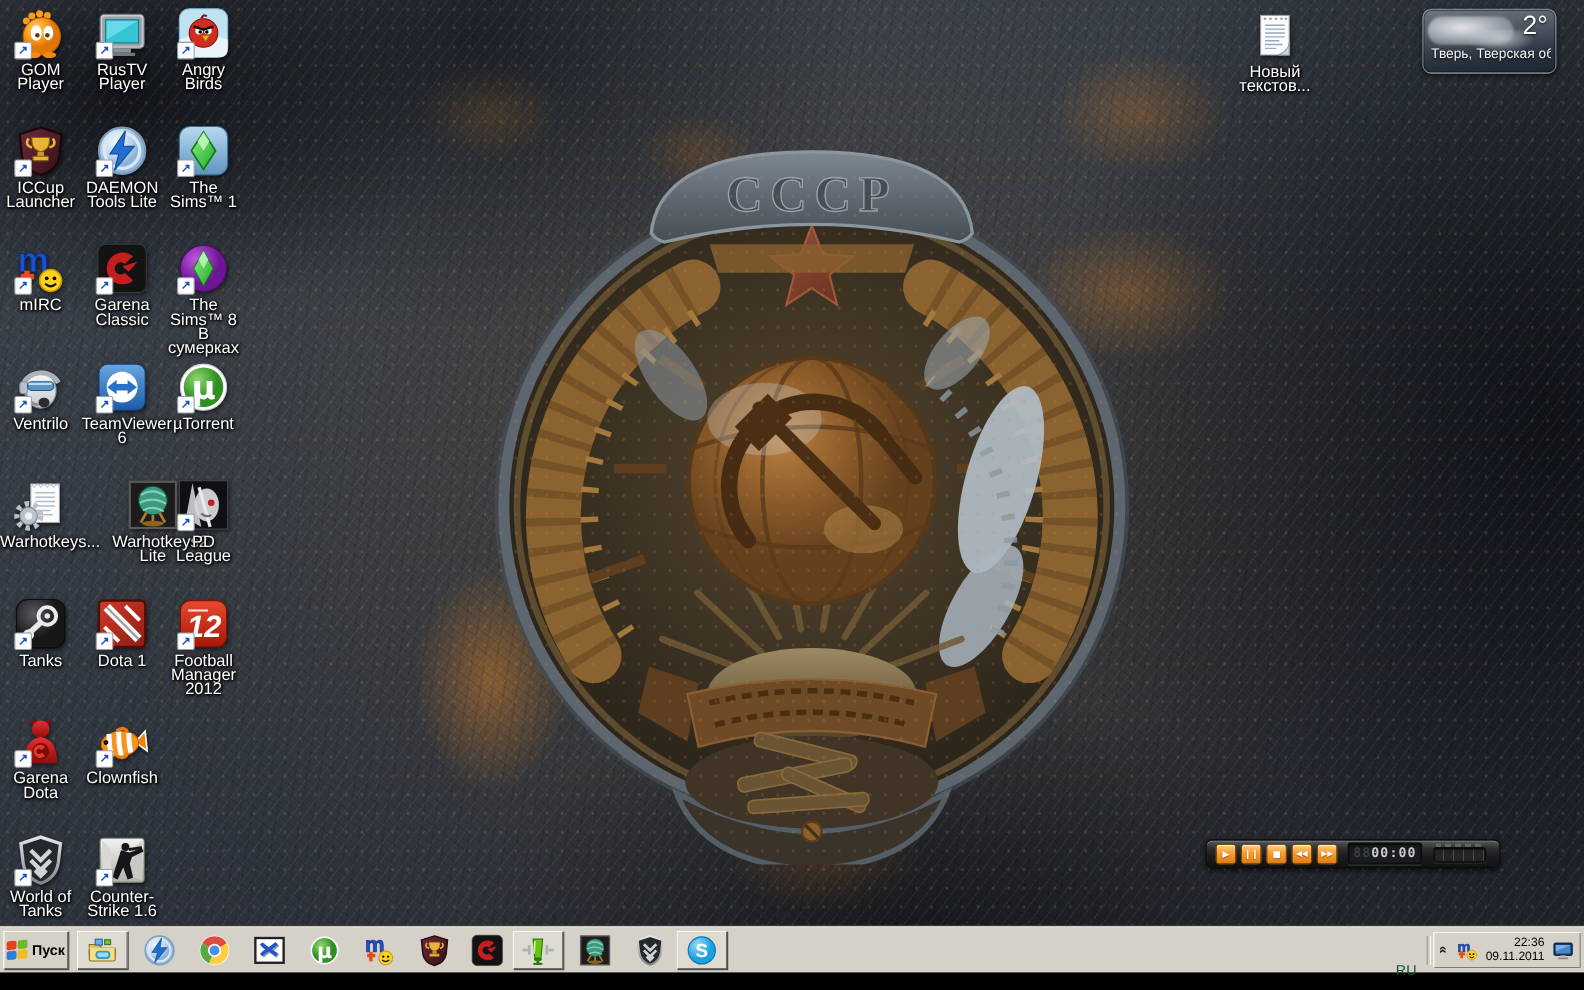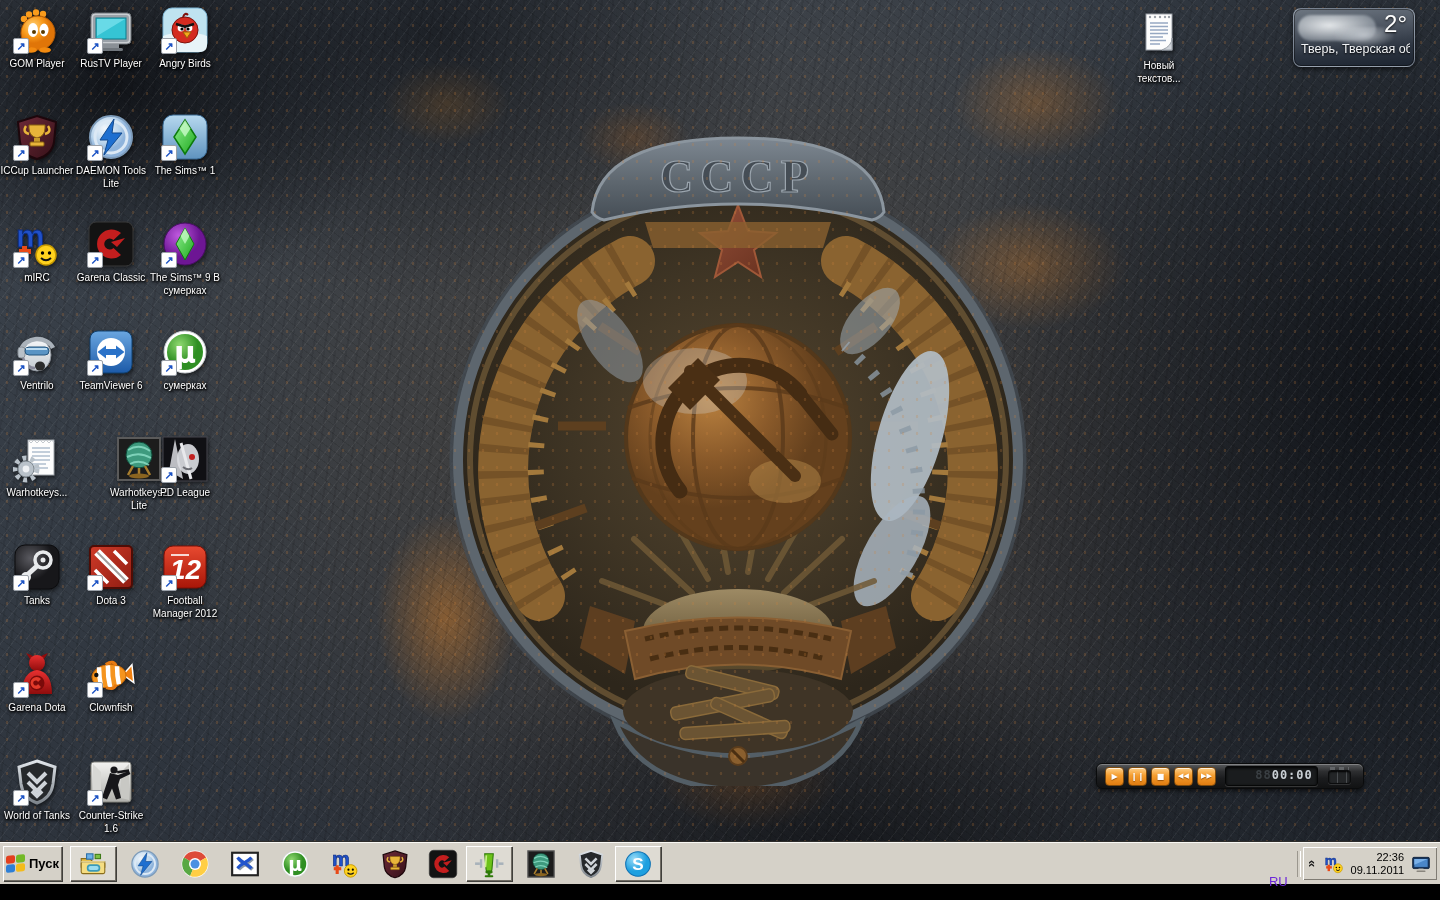--- a/index.html
+++ b/index.html
@@ -30,21 +30,21 @@
     background-image:radial-gradient(rgba(205,130,60,.22) 1px, transparent 1.6px);
     background-size:14px 17px;}
   .emblem{position:absolute;left:440px;top:126px;}
   
   .dicon{position:absolute;width:74px;text-align:center;cursor:default;}
   .dicon .ig{position:relative;width:48px;height:48px;margin:0 auto;}
   .dicon .ig svg{width:48px;height:48px;display:block;filter:drop-shadow(1px 2px 2px rgba(0,0,0,.55));}
   .sc-arrow{position:absolute;left:0;bottom:0;width:14px;height:14px;background:#fff;
     border:1px solid #9aa0a8;border-radius:2px;display:flex;align-items:center;justify-content:center;
     font-size:11px;font-weight:bold;color:#1c53c4;line-height:1;}
-  .dicon .lbl{margin-top:3px;font-size:10px;line-height:13px;color:#fff;
+  .dicon .lbl{margin-top:3px;font-size:15px;line-height:13px;color:#fff;
     text-shadow:1px 1px 2px #000,0 1px 3px #000,0 0 4px rgba(0,0,0,.9);}
   
   .weather{position:absolute;left:1293px;top:8px;width:120px;height:57px;border-radius:8px;
     border:1px solid rgba(190,200,215,.55);box-shadow:0 2px 5px rgba(0,0,0,.6),inset 0 0 0 1px rgba(0,0,0,.4);
     background:linear-gradient(175deg,#6d7681 0%,#4a525e 40%,#2c3440 70%,#1c2430 100%);overflow:hidden;}
   .weather .cloud1{position:absolute;left:4px;top:6px;width:78px;height:26px;border-radius:14px;
     background:radial-gradient(ellipse at 40% 40%, rgba(235,238,240,.95), rgba(180,188,196,.5) 70%, transparent);filter:blur(1px);}
   .weather .cloud2{position:absolute;left:40px;top:18px;width:60px;height:20px;border-radius:12px;
     background:radial-gradient(ellipse at 50% 40%, rgba(205,210,216,.8), transparent 75%);filter:blur(1px);}
   .weather .temp{position:absolute;right:7px;top:1px;font-size:24px;color:#fff;
@@ -56,21 +56,21 @@
     background:linear-gradient(#5a5c5e 0%,#2e2f31 30%,#1b1c1e 60%,#111213 100%);
     border:1px solid #0a0b0c;box-shadow:inset 0 1px 0 rgba(255,255,255,.25),0 2px 4px rgba(0,0,0,.6);
     display:flex;align-items:center;padding:0 8px;box-sizing:border-box;gap:4px;}
   .mbtn{width:19px;height:19px;border-radius:4px;border:1px solid #7e4a0c;padding:0;cursor:pointer;
     background:linear-gradient(#ffd089,#f59d2e 45%,#e07c10);box-shadow:inset 0 1px 0 rgba(255,255,255,.7);
     color:#fff;font-size:8px;line-height:17px;text-align:center;font-family:"DejaVu Sans",sans-serif;
     text-shadow:0 1px 1px rgba(120,60,0,.7);}
   .lcd{width:66px;height:18px;margin-left:5px;border-radius:3px;background:#1a1c1e;
     border:1px solid #060707;box-shadow:inset 0 1px 3px #000,0 1px 0 rgba(255,255,255,.15);
     font-family:"DejaVu Sans Mono",monospace;font-size:12px;font-weight:bold;line-height:17px;
-    text-align:center;color:#c9cfd4;letter-spacing:1px;padding-left:25px;}
+    text-align:center;color:#c9cfd4;letter-spacing:1px;}
   .lcd .dim{color:#3a3f43;}
   .prog-wrap{flex:1;margin-left:6px;position:relative;height:18px;}
   .prog-ticks{position:absolute;top:0;left:2px;right:6px;height:4px;
     background:repeating-linear-gradient(90deg,#6a6d70 0 5px,transparent 5px 9px);opacity:.8;}
   .prog{position:absolute;bottom:1px;left:0;right:4px;height:12px;border-radius:3px;
     background:repeating-linear-gradient(90deg,#232527 0 8px,#4a4d50 8px 9px);
     border:1px solid #0b0c0d;box-shadow:inset 0 1px 2px #000,0 1px 0 rgba(255,255,255,.12);}
   
   .taskbar{position:absolute;left:0;bottom:16px;width:100%;height:42px;background:#d5d1c8;
     border-top:1px solid #2d2c2a;box-shadow:inset 0 1px 0 #f8f7f3;}
@@ -82,21 +82,21 @@
     gap:1px;transform:skewY(-6deg);}
   .winflag i{border-radius:2px;display:block;}
   .winflag i:nth-child(1){background:#e3401e;}
   .winflag i:nth-child(2){background:#73b926;}
   .winflag i:nth-child(3){background:#2e7fd6;}
   .winflag i:nth-child(4){background:#f3bb1c;}
   .tbitem{position:absolute;top:4px;height:35px;display:flex;align-items:center;justify-content:center;cursor:pointer;}
   .tbitem svg{width:30px;height:30px;display:block;}
   .tbitem.boxed{background:#dedbd3;box-shadow:inset 1px 1px 0 #ffffff,inset -1px -1px 0 #6f6b63,1px 1px 0 #403f3b;}
   .tray{position:absolute;right:3px;top:4px;height:35px;display:flex;align-items:center;}
-  .lang{width:34px;text-align:center;font-size:13px;color:#6d28d9;cursor:default;margin-top:36px;}
+  .lang{width:34px;text-align:center;font-size:13px;color:#14532d;cursor:default;margin-top:36px;}
   .tray-sep{width:2px;height:26px;margin:0 2px;border-left:1px solid #9b978e;border-right:1px solid #ffffff;}
   .tray-panel{height:33px;display:flex;align-items:center;gap:7px;padding:0 6px;
     box-shadow:inset 1px 1px 0 #ffffff,inset -1px -1px 0 #807c74;}
   .chev{font-size:13px;font-weight:bold;color:#1a1a1a;transform:rotate(90deg);cursor:pointer;line-height:1;}
   .tray-panel .ticon svg{width:20px;height:20px;display:block;cursor:pointer;}
   .clock{font-size:11px;line-height:13px;color:#000;text-align:right;cursor:default;white-space:nowrap;}
 </style>
 </head>
 <body>
 
@@ -350,21 +350,21 @@
                 <stop offset="0" stop-color="#8ef08e"></stop>
                 <stop offset="1" stop-color="#1fa81f"></stop>
               </linearGradient>
             </defs>
             <circle cx="24" cy="24" r="21" fill="url(#g_s3p)" stroke="#4a0e66"></circle>
             <polygon points="24,8 33,24 24,40 15,24" fill="url(#g_s3g)" stroke="#0c7a0c"></polygon>
             <polygon points="24,8 28.5,16 24,24 19.5,16" fill="#d2ffd2" opacity=".7"></polygon>
           </svg>
           <div class="sc-arrow">↗</div>
         </div>
-        <div class="lbl">The Sims™ 9 В сумерках</div>
+        <div class="lbl">The Sims™ 8 В сумерках</div>
       </div>
       <div class="dicon" style="left: 0px; top: 328px;">
         <div class="ig">
           <svg viewBox="0 0 48 48">
             <defs>
               <linearGradient id="g_ven" x1="0" y1="0" x2="0" y2="1">
                 <stop offset="0" stop-color="#f6f8fa"></stop>
                 <stop offset="1" stop-color="#c3c9cf"></stop>
               </linearGradient>
             </defs>
@@ -407,21 +407,21 @@
                 <stop offset="0" stop-color="#8ed870"></stop>
                 <stop offset="1" stop-color="#2f8f23"></stop>
               </radialGradient>
             </defs>
             <circle cx="24" cy="24" r="21" fill="#fff" stroke="#c9cdd1"></circle>
             <circle cx="24" cy="24" r="18" fill="url(#g_ut)"></circle>
             <text x="13" y="35" font-family="DejaVu Sans,sans-serif" font-size="30" font-weight="bold" fill="#fff">µ</text>
           </svg>
           <div class="sc-arrow">↗</div>
         </div>
-        <div class="lbl">сумерках</div>
+        <div class="lbl">µTorrent</div>
       </div>
       <div class="dicon" style="left: 0px; top: 435px;">
         <div class="ig">
           <svg viewBox="0 0 48 48">
             <rect x="15" y="5" width="26" height="35" fill="#fdfdfd" stroke="#a0a6ac"></rect>
             <path d="M15 5 l3 3 3,-3 3,3 3,-3 3,3 3,-3 3,3 3,-3 2,3" fill="none" stroke="#c4c9ce"></path>
             <g stroke="#b0bece" stroke-width="1.4">
               <path d="M19 13 h18 M19 17 h18 M19 21 h18 M19 25 h18 M19 29 h14 M19 33 h16"></path>
             </g>
             <circle cx="13" cy="34" r="11" fill="none" stroke="#b9c2ca" stroke-width="5" stroke-dasharray="4 4"></circle>
@@ -487,21 +487,21 @@
                 <stop offset="1" stop-color="#8f1d12"></stop>
               </linearGradient>
             </defs>
             <rect x="3" y="3" width="42" height="42" rx="4" fill="url(#g_d2)" stroke="#4e0d06" stroke-width="2"></rect>
             <path d="M10 9 L39 38" stroke="#fff" stroke-width="8"></path>
             <path d="M10 9 L39 38" stroke="#1a0a08" stroke-width="2" opacity=".4"></path>
             <path d="M27 8 L40 21 M8 27 L21 40" stroke="#fff" stroke-width="3.5"></path>
           </svg>
           <div class="sc-arrow">↗</div>
         </div>
-        <div class="lbl">Dota 3</div>
+        <div class="lbl">Dota 1</div>
       </div>
       <div class="dicon" style="left: 148px; top: 543px;">
         <div class="ig">
           <svg viewBox="0 0 48 48">
             <defs>
               <linearGradient id="g_fm" x1="0" y1="0" x2="0" y2="1">
                 <stop offset="0" stop-color="#e84a30"></stop>
                 <stop offset="1" stop-color="#a81608"></stop>
               </linearGradient>
             </defs>

